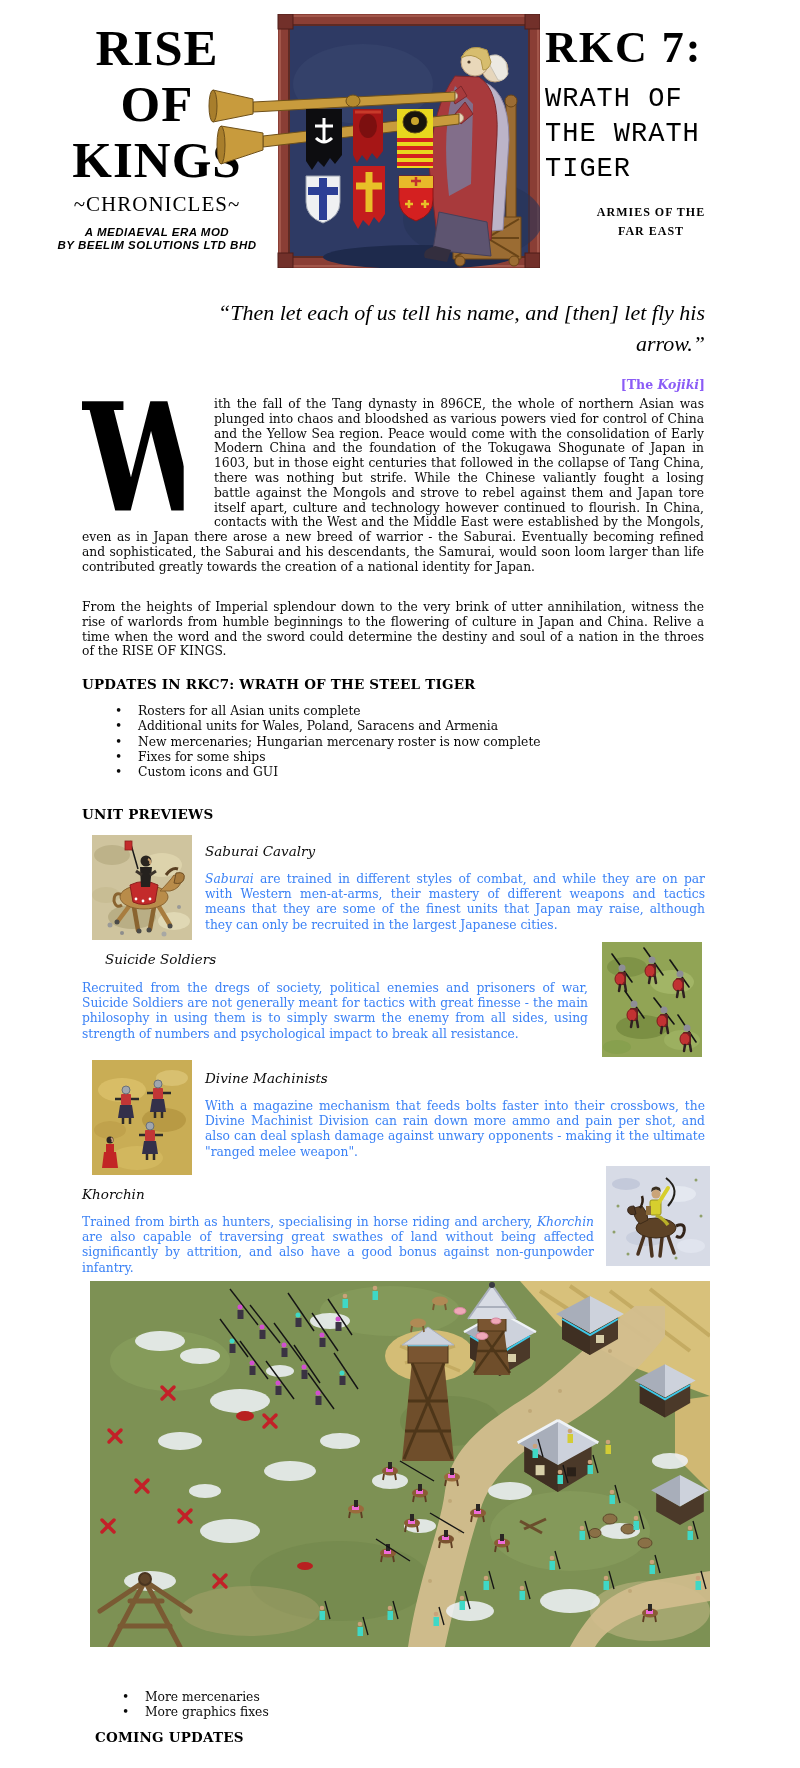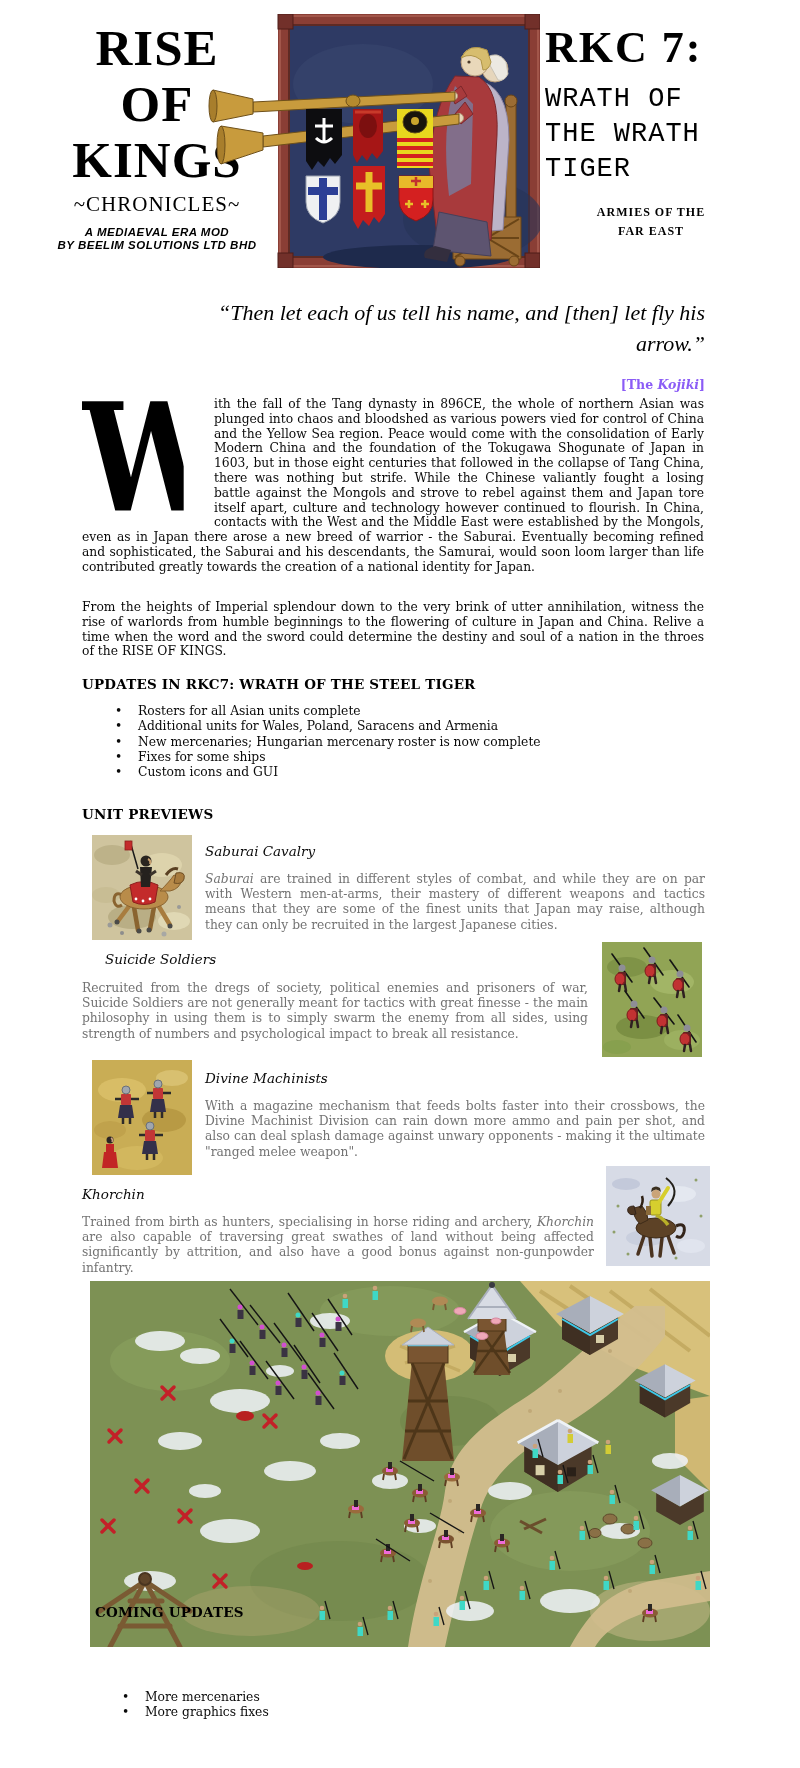--- a/index.html
+++ b/index.html
@@ -36,41 +36,41 @@
   .h-updates{left:82px;top:676px;}
   .blist{list-style:none;margin:0;padding:0;}
   .blist li{position:relative;line-height:15.3px;font-size:12.3px;}
   .blist1{left:82px;top:704px;width:620px;}
   .blist1 li{padding-left:56px;}
   .blist1 li::before{content:"\2022";position:absolute;left:33px;}
   .h-unitprev{left:82px;top:806px;}
 
   
   .unit-title{font-style:italic;font-size:13.5px;color:#0a0a0a;}
-  .unit-body{font-size:12.3px;line-height:15.2px;text-align:justify;color:#737373;}
+  .unit-body{font-size:12.3px;line-height:15.2px;text-align:justify;color:#3b82f6;}
   .unit-body .it{font-style:italic;}
   .uimg{display:block;}
   .sab-img{left:92px;top:835px;}
   .sab-title{left:205px;top:843px;}
   .sab-body{left:205px;top:872px;width:500px;}
   .sui-title{left:66px;top:951px;margin-left:39px;}
   .sui-body{left:82px;top:981px;width:506px;}
   .sui-img{left:602px;top:942px;}
   .div-img{left:92px;top:1060px;}
   .div-title{left:205px;top:1070px;}
   .div-body{left:205px;top:1099px;width:500px;}
   .kho-title{left:82px;top:1186px;}
   .kho-body{left:82px;top:1215px;width:512px;}
   .kho-img{left:606px;top:1166px;}
 
   
   .bigshot{left:90px;top:1281px;width:620px;height:366px;}
 
   
-  .h-coming{left:95px;top:1604px;}
+  .h-coming{left:95px;top:1729px;}
   .blist2{left:95px;top:1690px;width:500px;}
   .blist2 li{padding-left:50px;}
   .blist2 li::before{content:"\2022";position:absolute;left:27px;}
 </style>
 </head>
 <body>
 
 <div class="abs hdr-left">
   <div class="hdr-title">RISE</div>
   <div class="hdr-title">OF</div>

